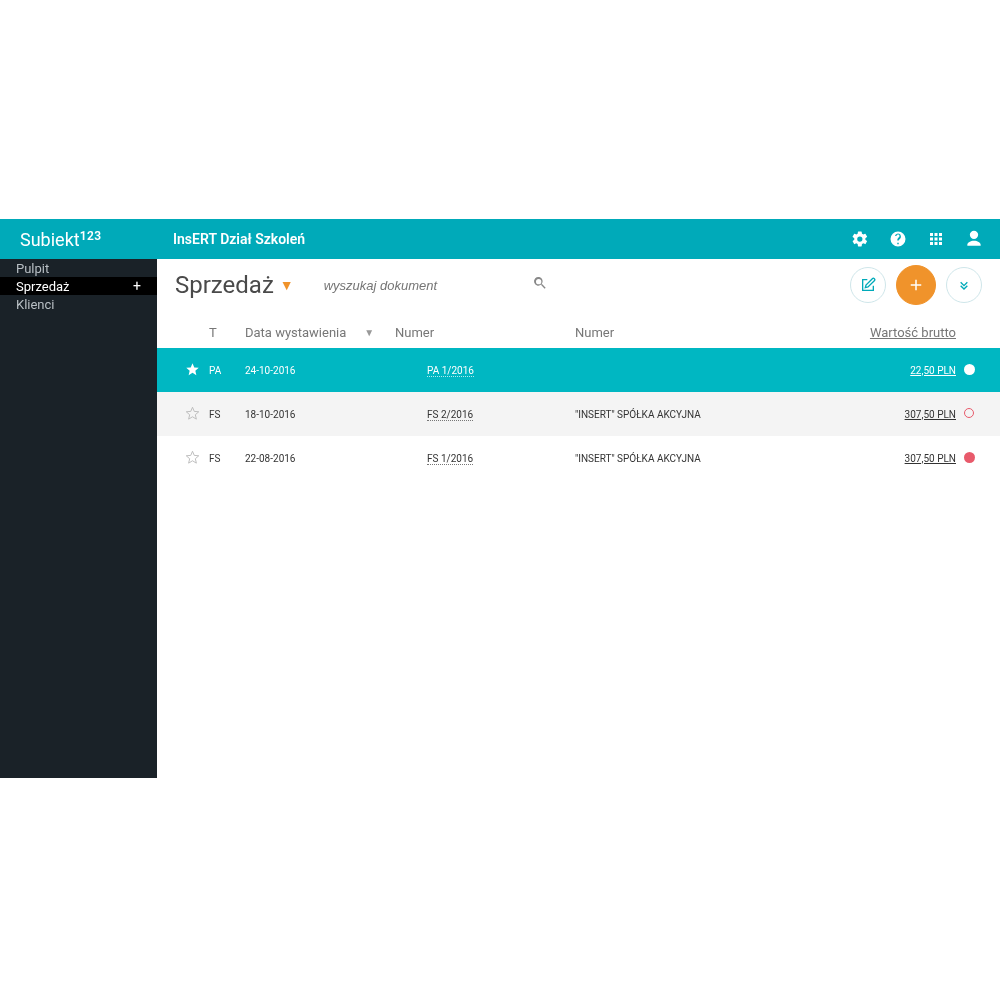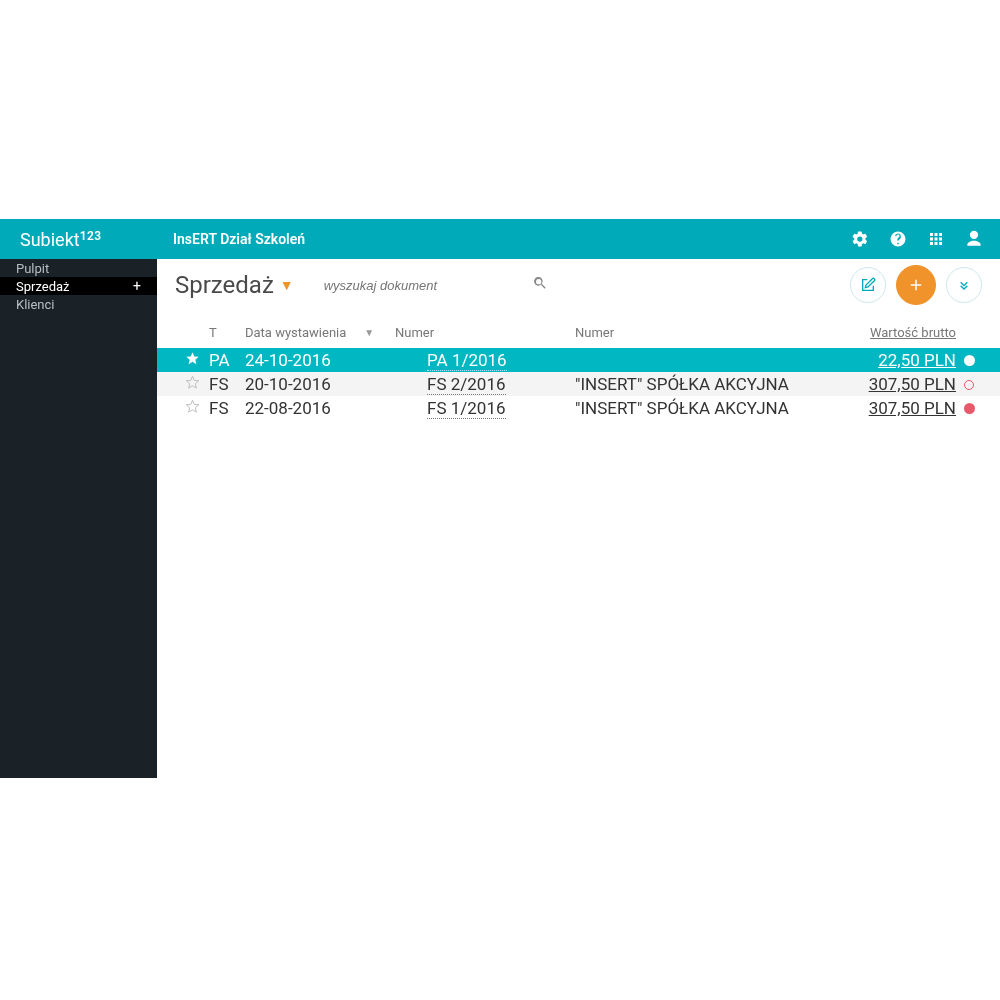--- a/index.html
+++ b/index.html
@@ -186,24 +186,24 @@
   .col-t    { width: 36px; }
   .col-date { width: 150px; display:flex; align-items:center; gap:18px;}
   .col-num  { width: 180px; }
   .col-client { flex: 1; }
   .col-amount { width: 130px; text-align: right; text-decoration: underline; }
   .col-dot  { width: 26px; text-align: center; }
 
   .trow {
     display: flex;
     padding: 8px 18px;
-    font-size: 17px;
+    font-size: 10px;
     color: #333;
     align-items: center;
-    height: 24px;
+    height: 44px;
   }
   .trow.selected {
     background: #00b7c2;
     color: #fff;
   }
   .trow.alt {
     background: #f4f4f4;
   }
   .star {
     cursor: pointer;
@@ -335,21 +335,21 @@
               <div class="col-num"><span class="num-link">PA 1/2016</span></div>
               <div class="col-client"></div>
               <div class="col-amount">22,50 PLN</div>
               <div class="col-dot"><span class="dot dot-white"></span></div>
             </div>
             <div class="trow alt">
               <div class="col-star star"><svg viewBox="0 0 24 24" fill="none" stroke="#bbb" stroke-width="1.5">
                   <path d="M12 17.27 18.18 21l-1.64-7.03L22 9.24l-7.19-.61L12 2 9.19 8.63 2 9.24l5.46 4.73L5.82 21z"></path>
                 </svg></div>
               <div class="col-t">FS</div>
-              <div class="col-date">20-10-2016</div>
+              <div class="col-date">18-10-2016</div>
               <div class="col-num"><span class="num-link">FS 2/2016</span></div>
               <div class="col-client">"INSERT" SPÓŁKA AKCYJNA</div>
               <div class="col-amount">307,50 PLN</div>
               <div class="col-dot"><span class="dot dot-outline"></span></div>
             </div>
             <div class="trow">
               <div class="col-star star"><svg viewBox="0 0 24 24" fill="none" stroke="#bbb" stroke-width="1.5">
                   <path d="M12 17.27 18.18 21l-1.64-7.03L22 9.24l-7.19-.61L12 2 9.19 8.63 2 9.24l5.46 4.73L5.82 21z"></path>
                 </svg></div>
               <div class="col-t">FS</div>

